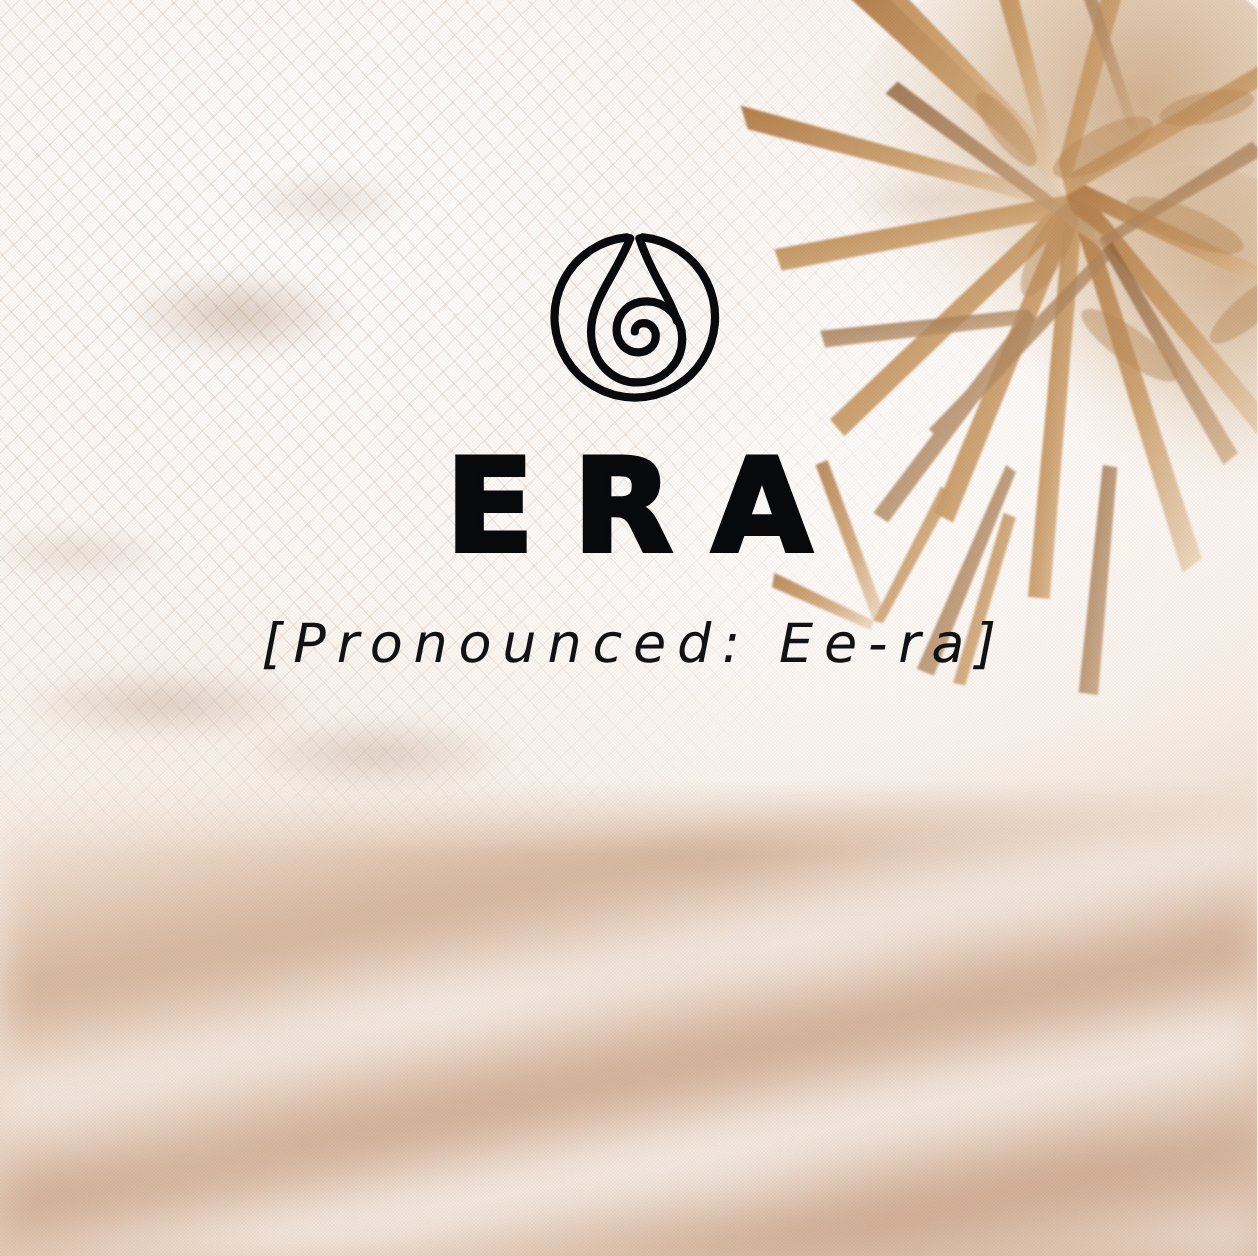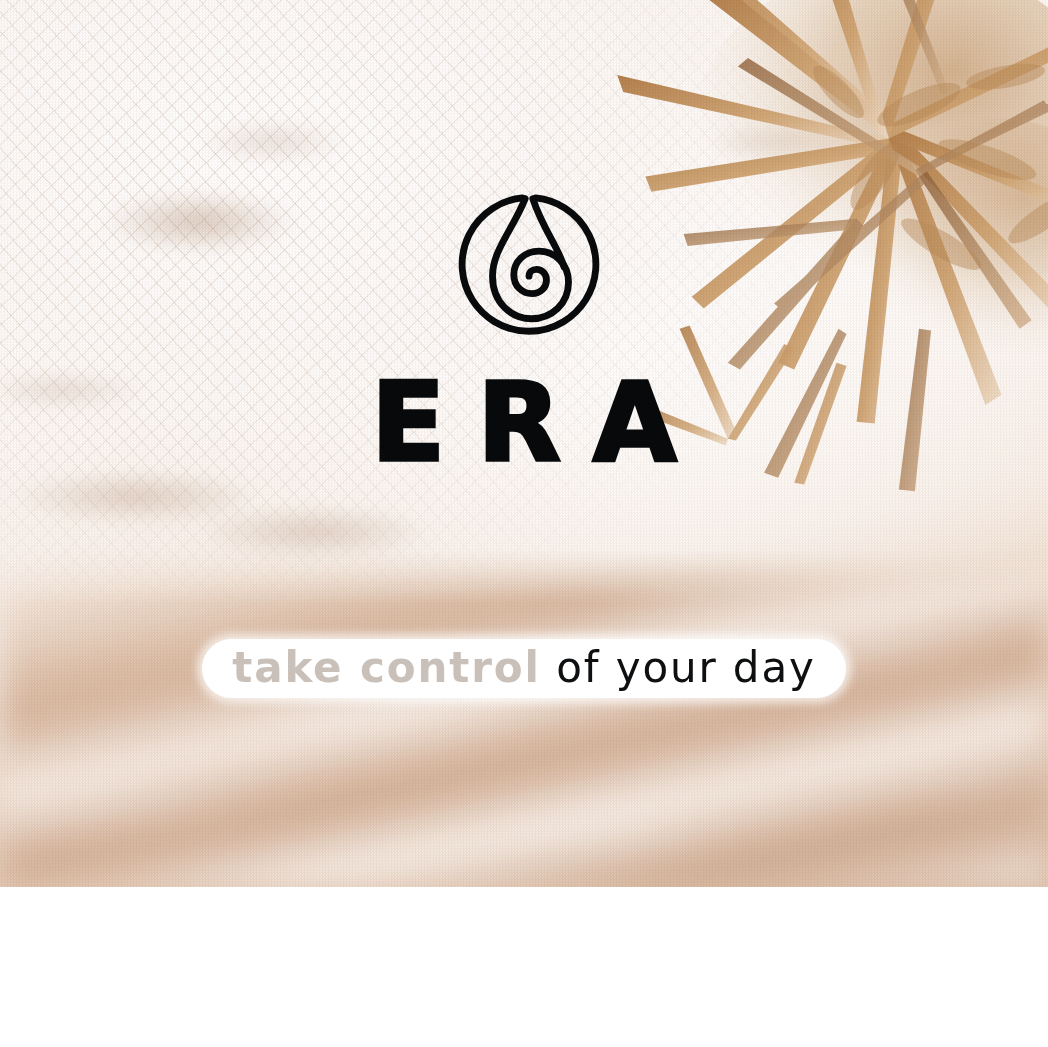--- a/index.html
+++ b/index.html
@@ -1,19 +1,19 @@
 <!DOCTYPE html>
 <html><head>
 <meta charset="utf-8">
 <style>
   html,body{margin:0;padding:0;background:#fff;}
   body{width:1048px;height:1047px;overflow:hidden;
        font-family:"DejaVu Sans",sans-serif;}
 
-  #card{position:relative;width:1048px;height:887px;overflow:hidden;
+  #card{position:relative;width:1048px;height:1047px;overflow:hidden;
         background:#f7f2ee;}
 
   
   .bg-layer{position:absolute;inset:0;}
 
   
   #bg-base{
     background:
       radial-gradient(ellipse 60% 45% at 25% 18%, #ffffff 0%, #fdfbf9 45%, rgba(253,250,247,0) 75%),
       radial-gradient(ellipse 70% 50% at 60% 40%, #fffefd 0%, rgba(255,254,253,0) 70%),
@@ -220,19 +220,19 @@
                    C 104 107, 100 111, 100 116"></path>
 
           <path d="M 105 14
                    C 118 54, 140 80, 146 104"></path>
         </g>
       </svg>
     </div>
 
     <div id="wordmark">ERA</div>
 
+    <div id="pronounce">[Pronounced: Ee-ra]</div>
 
     <div id="tagline">
-      <div class="tag-line"><span class="accent">take control</span><span> of your day</span></div>
     </div>
 
   </div>
 </div>
 
 </body></html>

